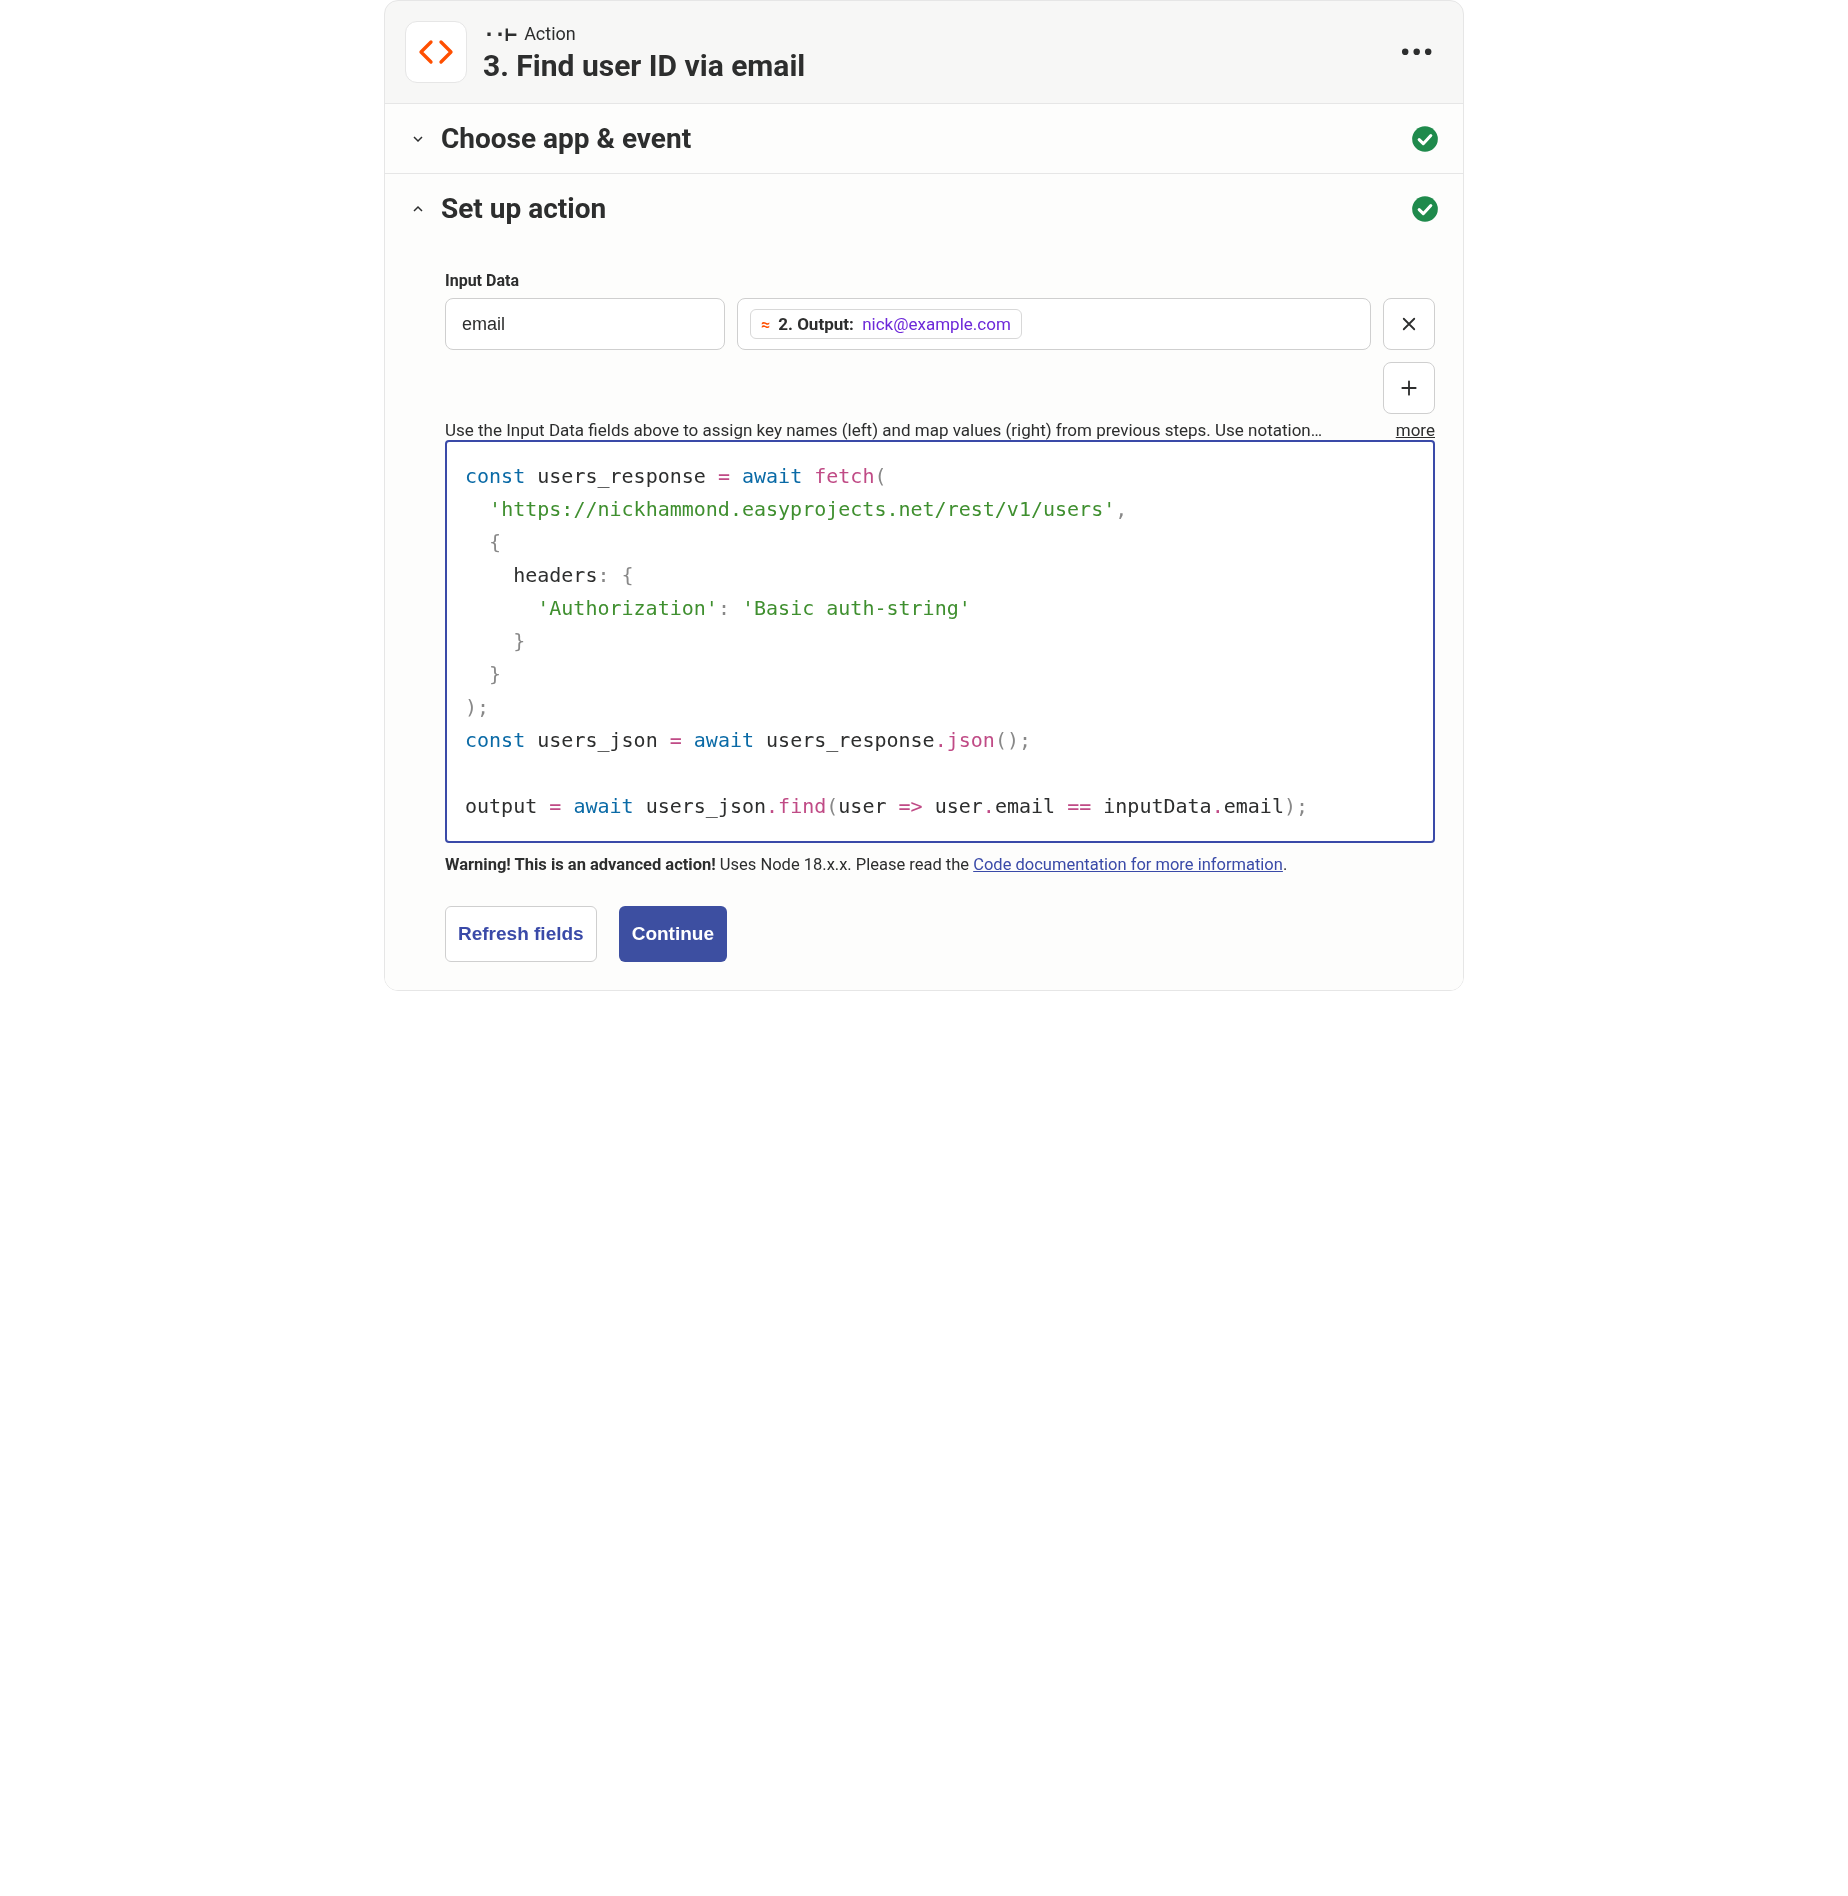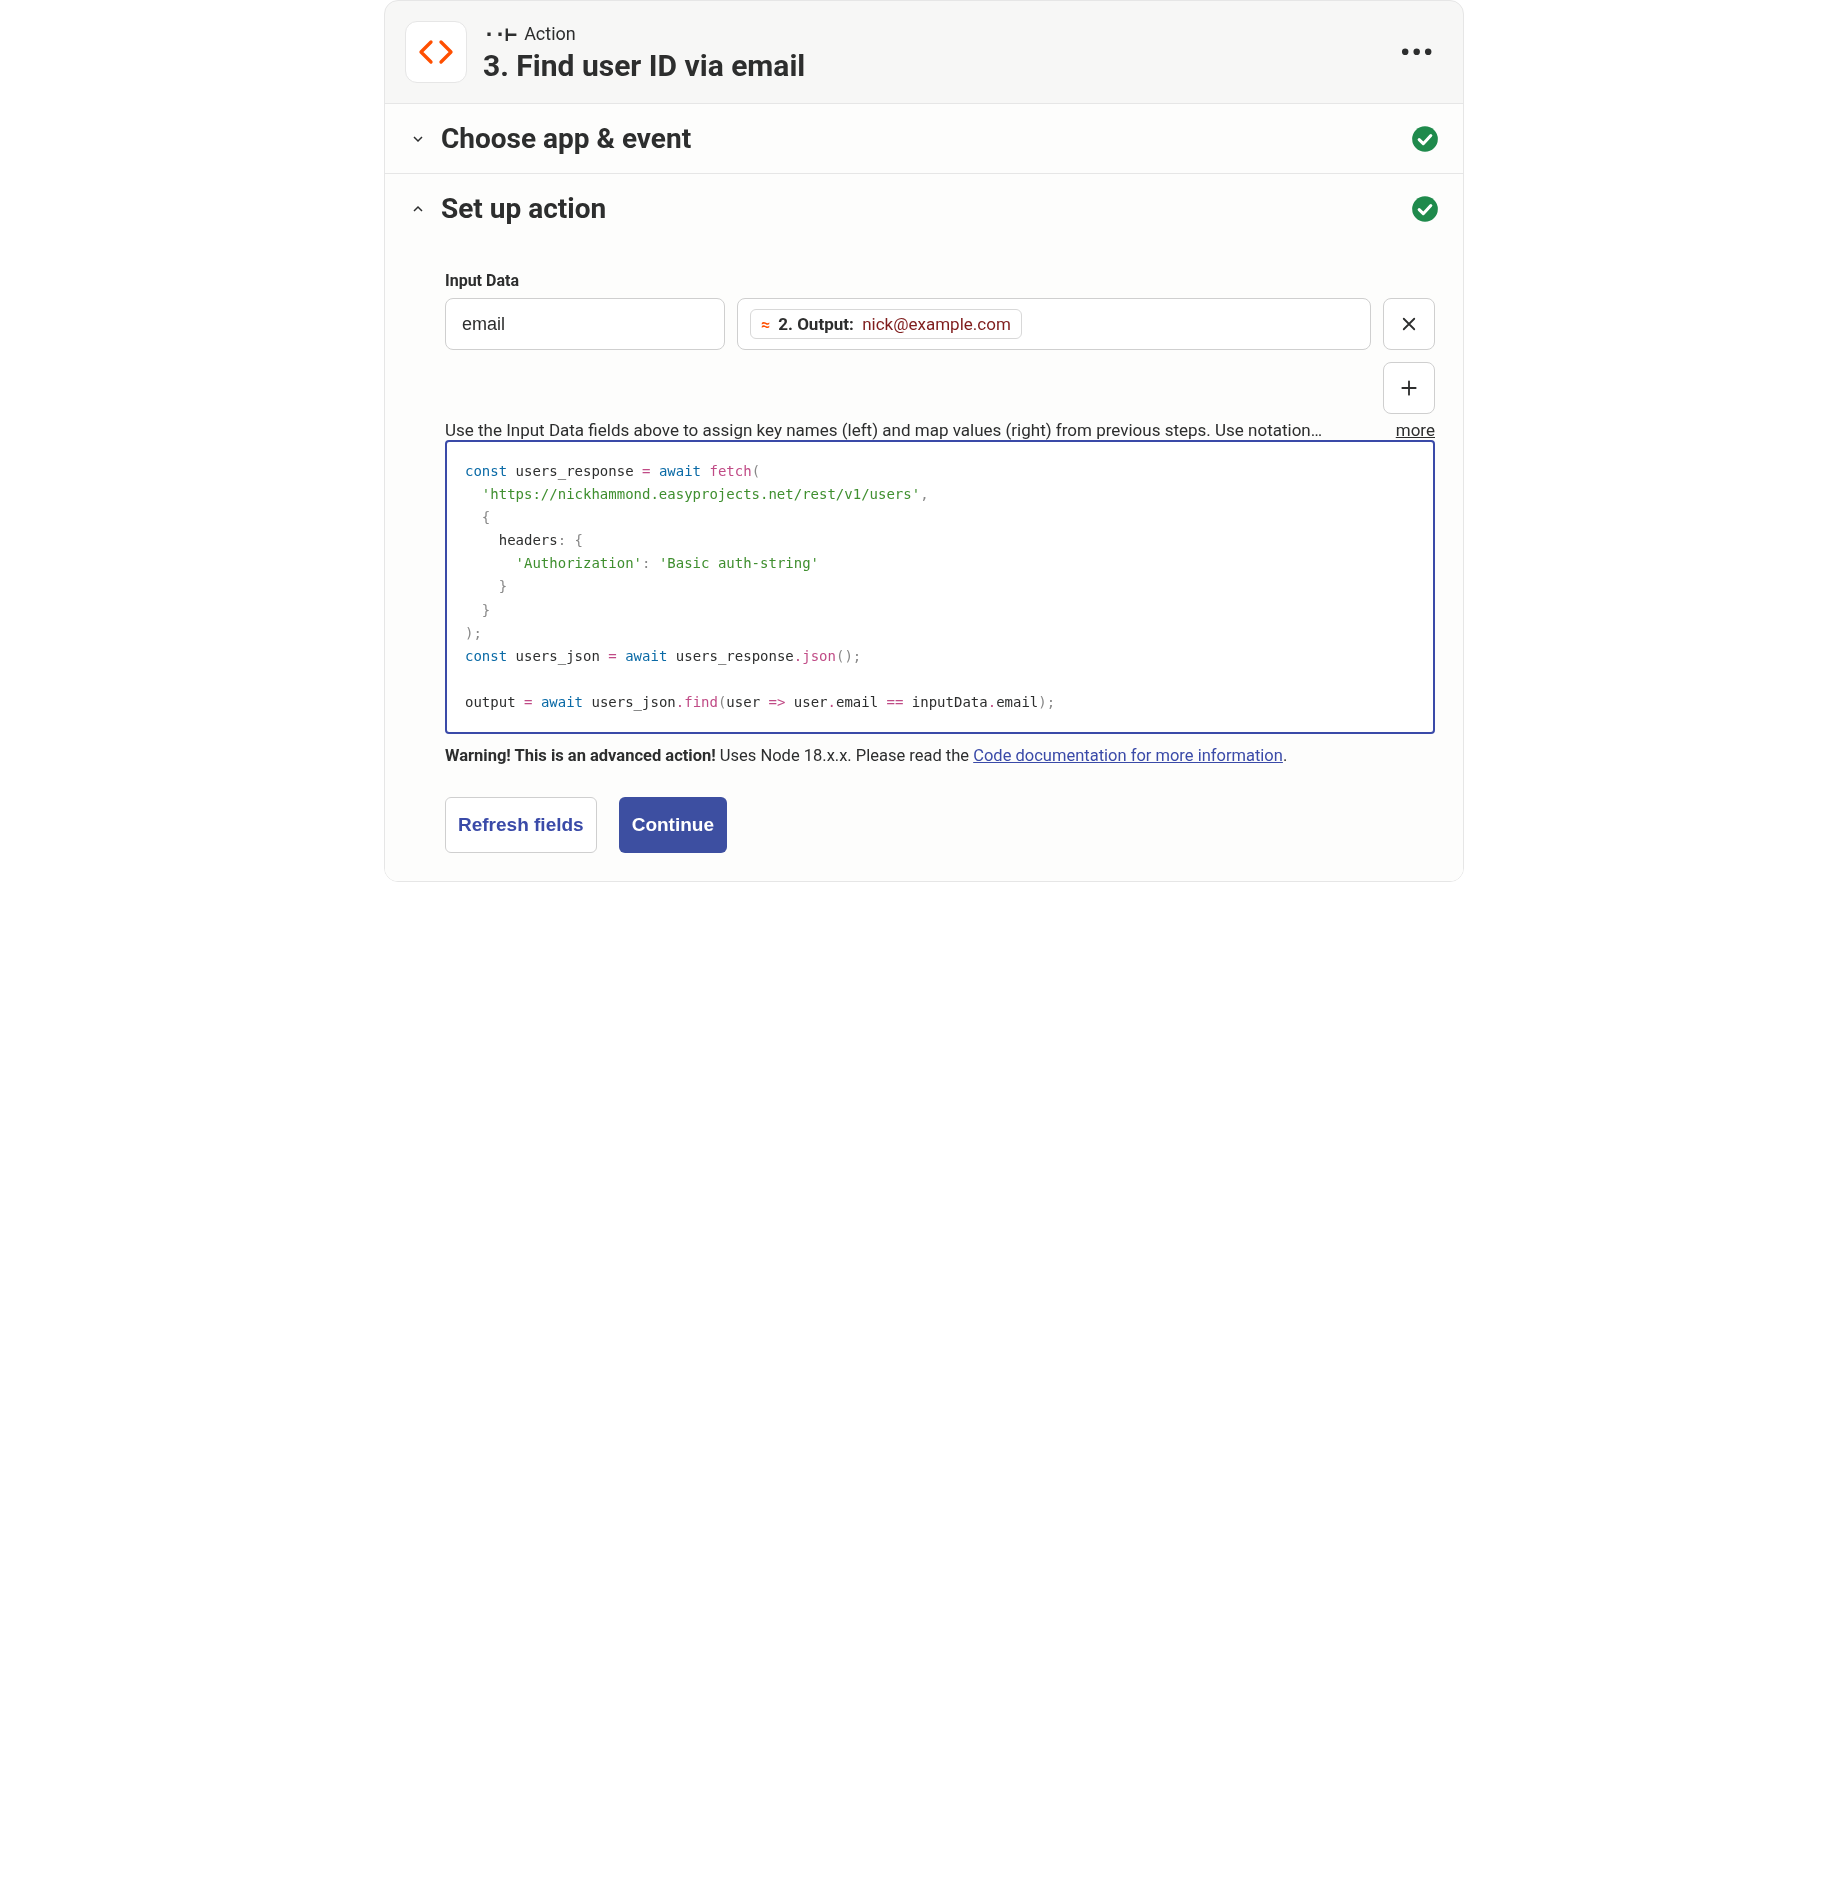--- a/index.html
+++ b/index.html
@@ -83,21 +83,21 @@
   .pill {
     display: inline-flex; align-items: center; gap: 8px;
     border: 1.5px solid #d8d8d8;
     border-radius: 6px;
     padding: 4px 10px;
     font-size: 17px;
     background: #fff;
   }
   .pill .zap-icon { color: #ff4f00; font-weight: 700; font-size: 16px; }
   .pill .lbl b { font-weight: 700; }
-  .pill .lbl span.gray { color: #7f1d1d; }
+  .pill .lbl span.gray { color: #6d28d9; }
   .sq-btn {
     width: 52px;
     border: 1.5px solid #cfcfcf;
     border-radius: 8px;
     background: #fff;
     display: flex; align-items: center; justify-content: center;
     font-size: 24px; font-weight: 400;
     cursor: pointer;
   }
   .plus-row { display: flex; justify-content: flex-end; margin-top: 12px; }
@@ -106,21 +106,21 @@
   .help-row { display: flex; align-items: baseline; gap: 24px; margin-top: 6px; }
   .help-text { flex: 1; font-size: 17px; color: #2d2e2e; white-space: nowrap; overflow: hidden; text-overflow: ellipsis; }
   .more-link { font-size: 17px; text-decoration: underline; color: #2d2e2e; cursor: pointer; }
 
   .code-area {
     border: 2px solid #3a4aa8;
     border-radius: 4px;
     background: #fff;
     padding: 18px 16px 18px 18px;
     font-family: "SFMono-Regular", Menlo, Consolas, monospace;
-    font-size: 14px;
+    font-size: 20px;
     line-height: 1.65;
     white-space: pre;
     overflow-x: auto;
     color: #2d2e2e;
   }
   .code-area .kw { color: #0a6aa6; }
   .code-area .aw { color: #0a6aa6; }
   .code-area .fn { color: #c04b86; }
   .code-area .str { color: #3f8f2f; }
   .code-area .op { color: #c04b86; }

